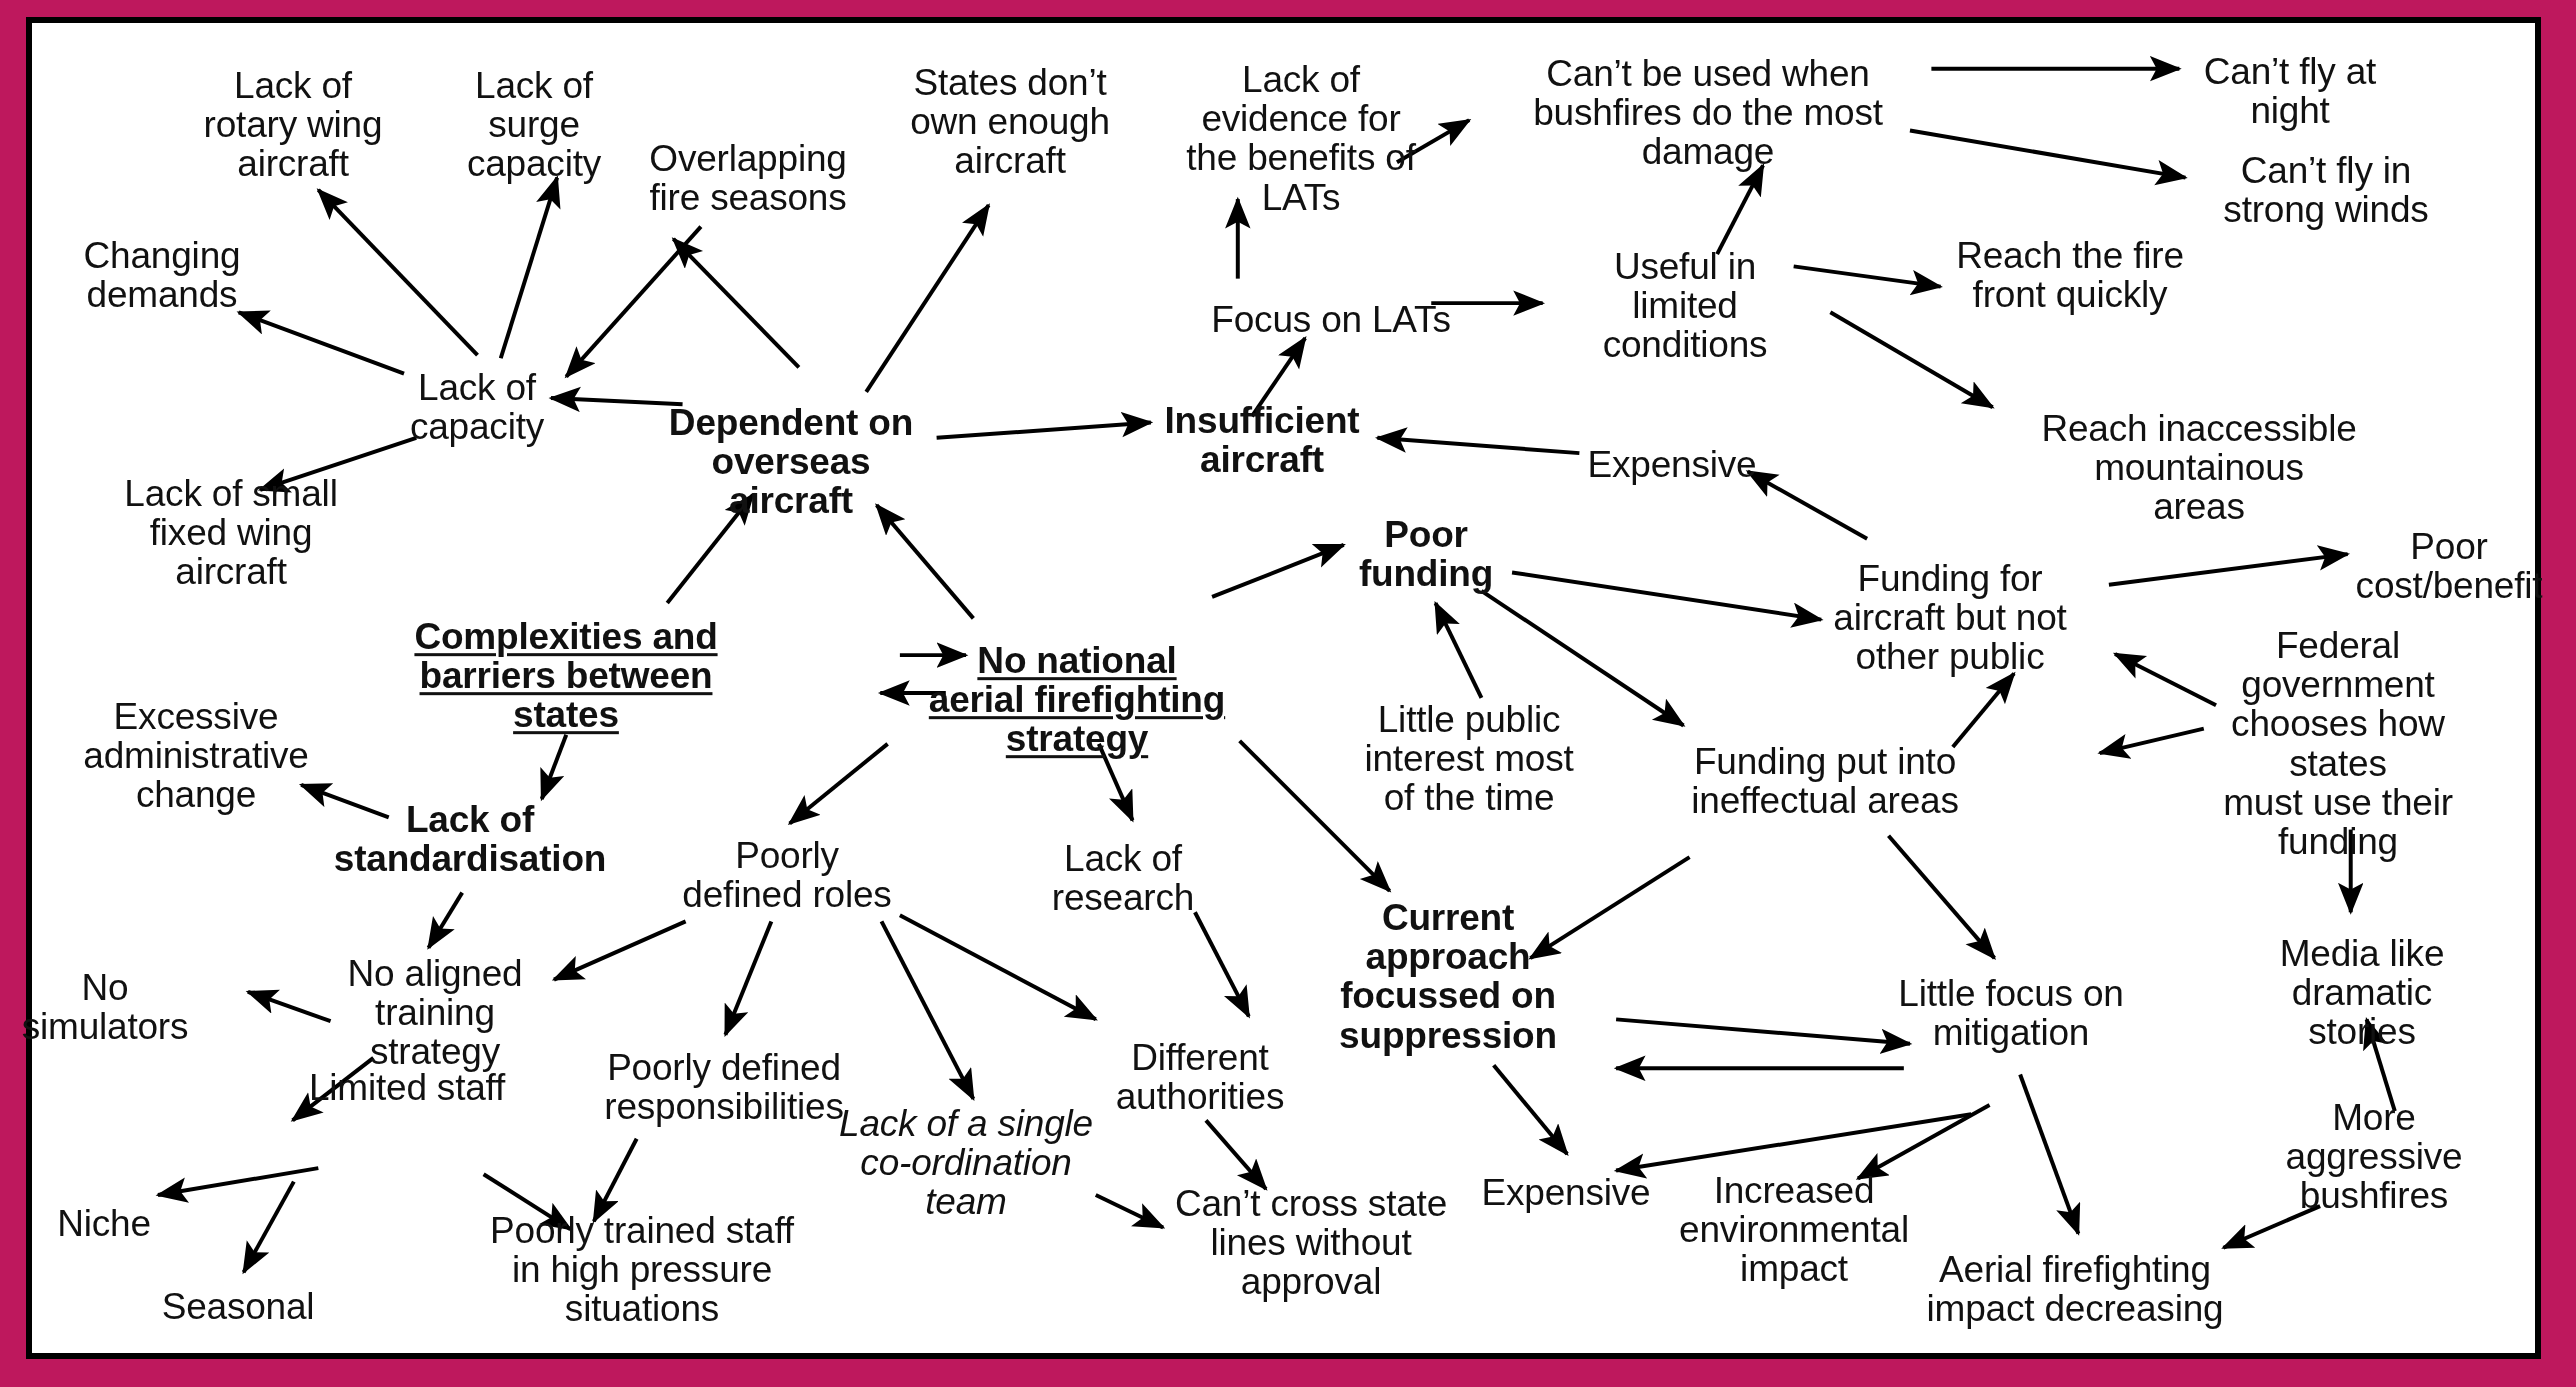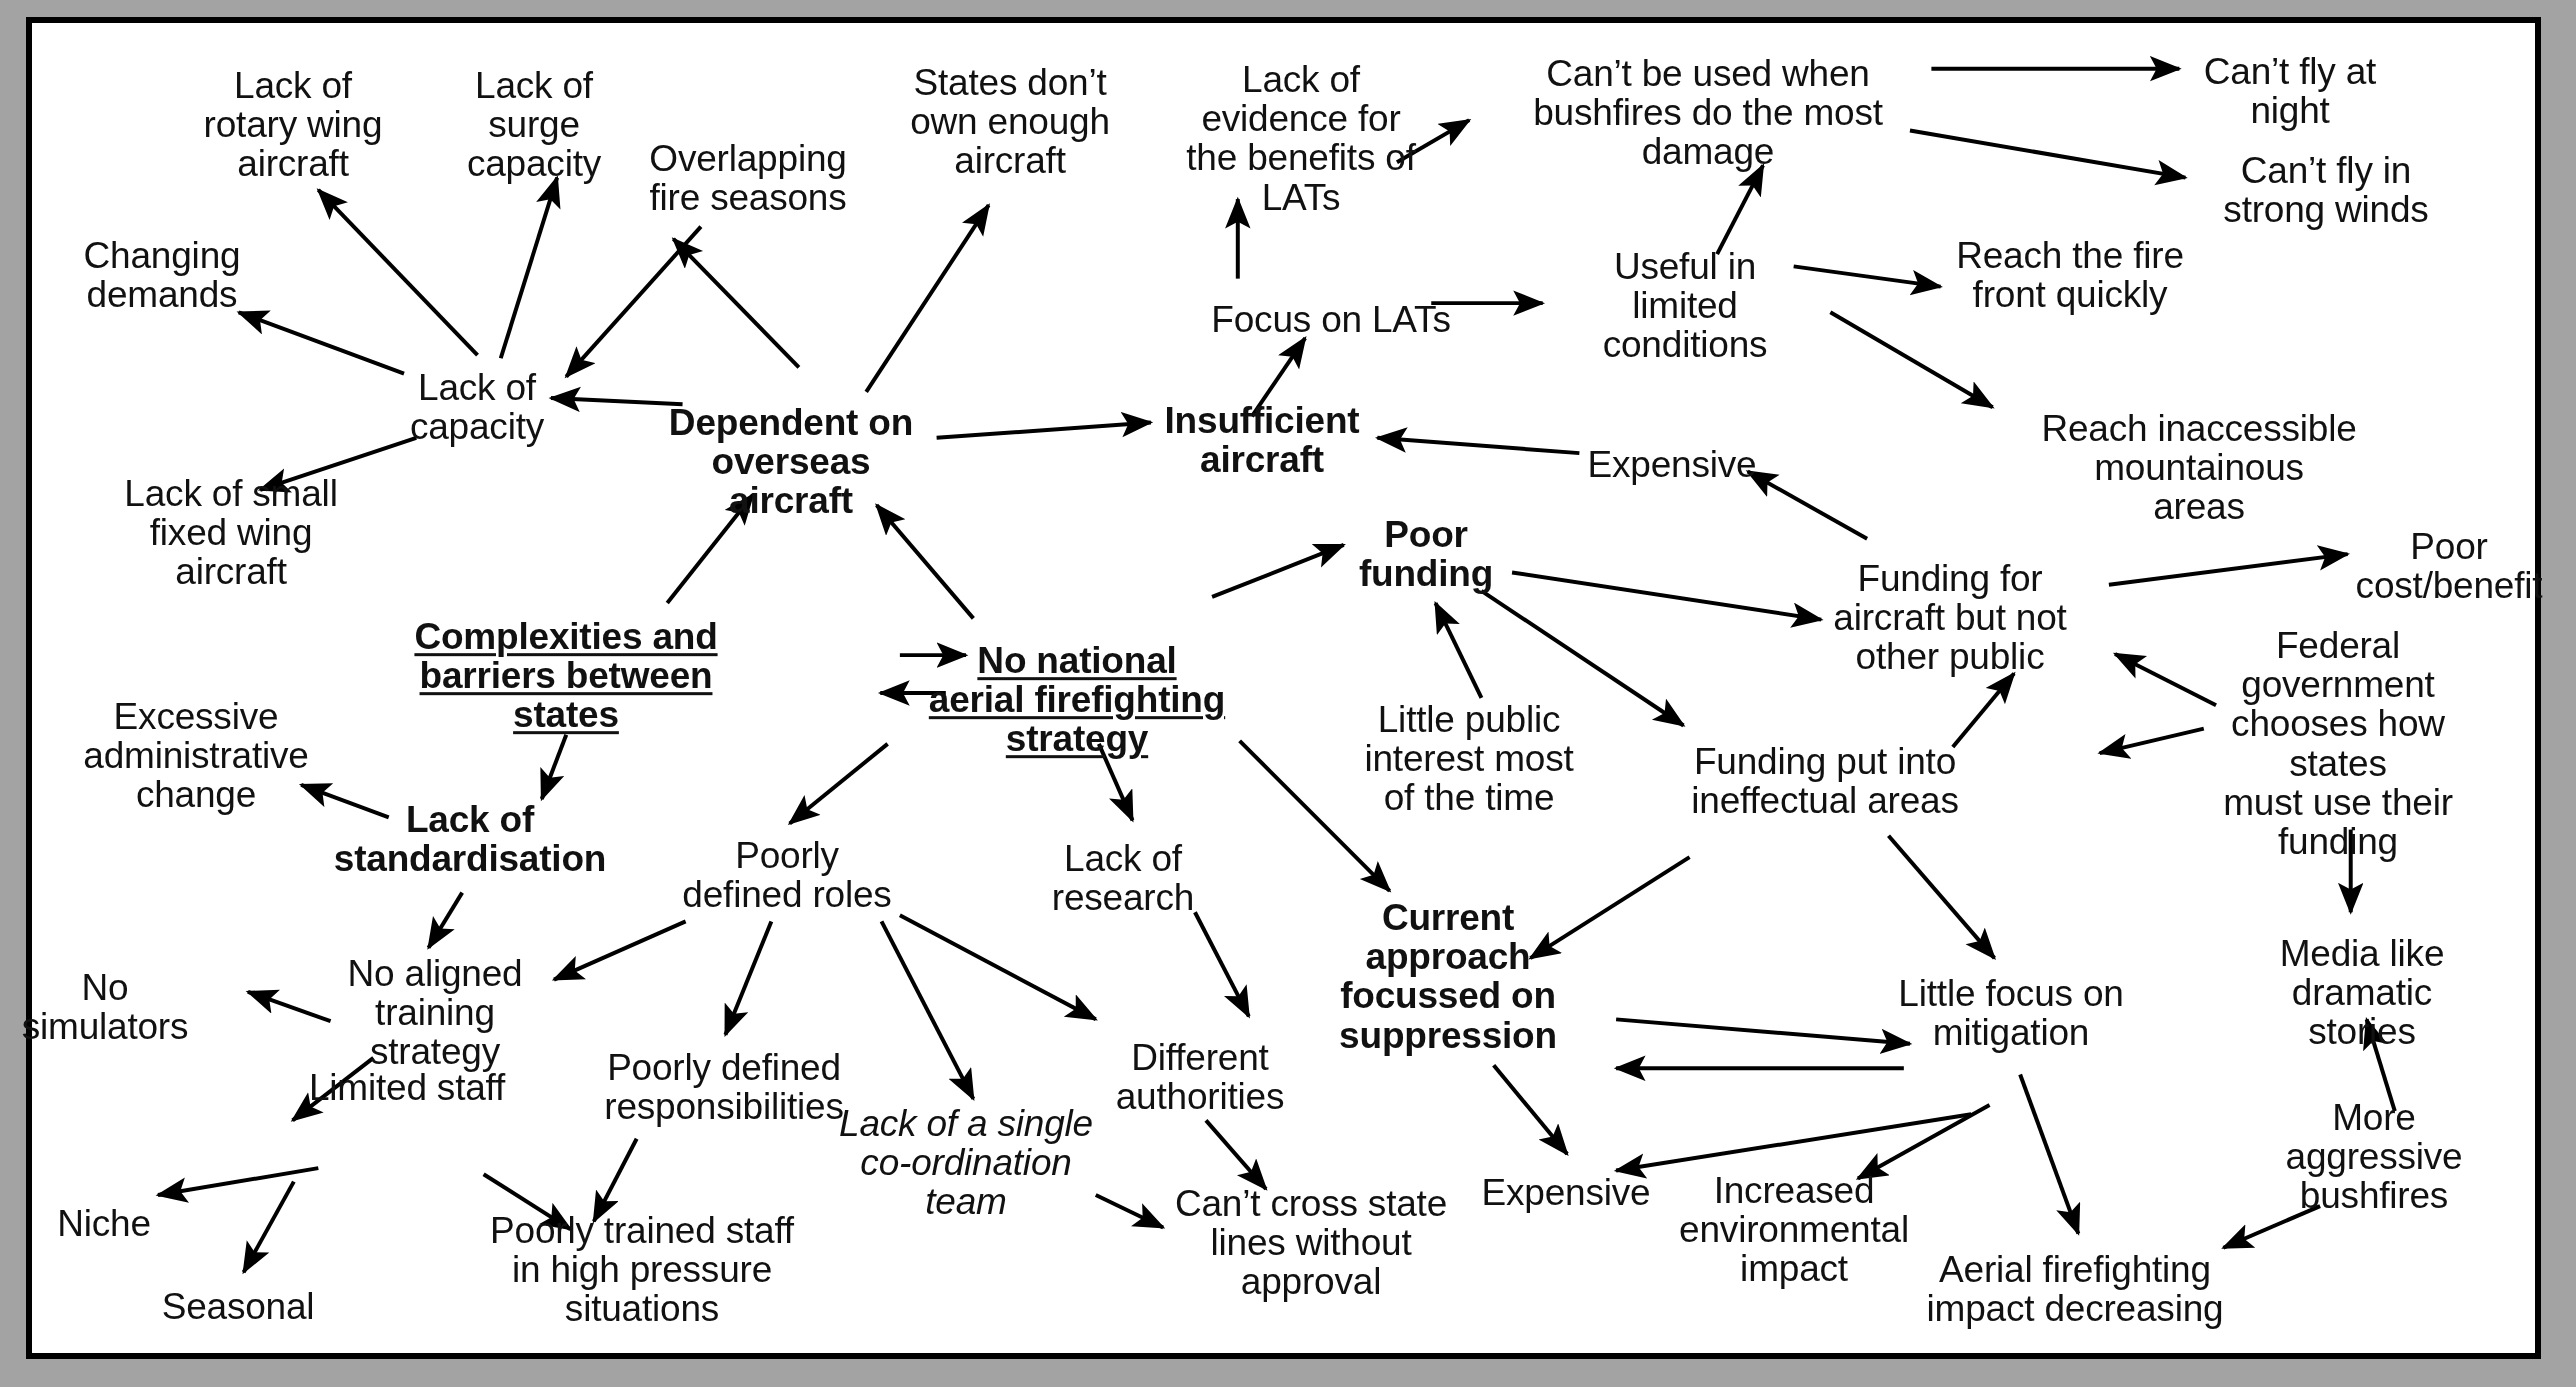--- a/index.html
+++ b/index.html
@@ -1,19 +1,19 @@
 <!DOCTYPE html>
 <html style="font-size:9.8px"><head>
 <meta charset="utf-8">
 <style>
   html,body{margin:0;padding:0;background:#ffffff;}
   #canvas{
     position:relative;
     width:2576px;height:1388px;
-    background:#a3a3a3;
+    background:#be185d;
     font-family:"Liberation Sans", sans-serif;
     overflow:hidden;
   }
   #frame{
     position:absolute;
     left:26px;top:17px;
     width:2515px;height:1342px;
     border:6.7px solid #000000;
     box-sizing:border-box;
     background:#ffffff;

